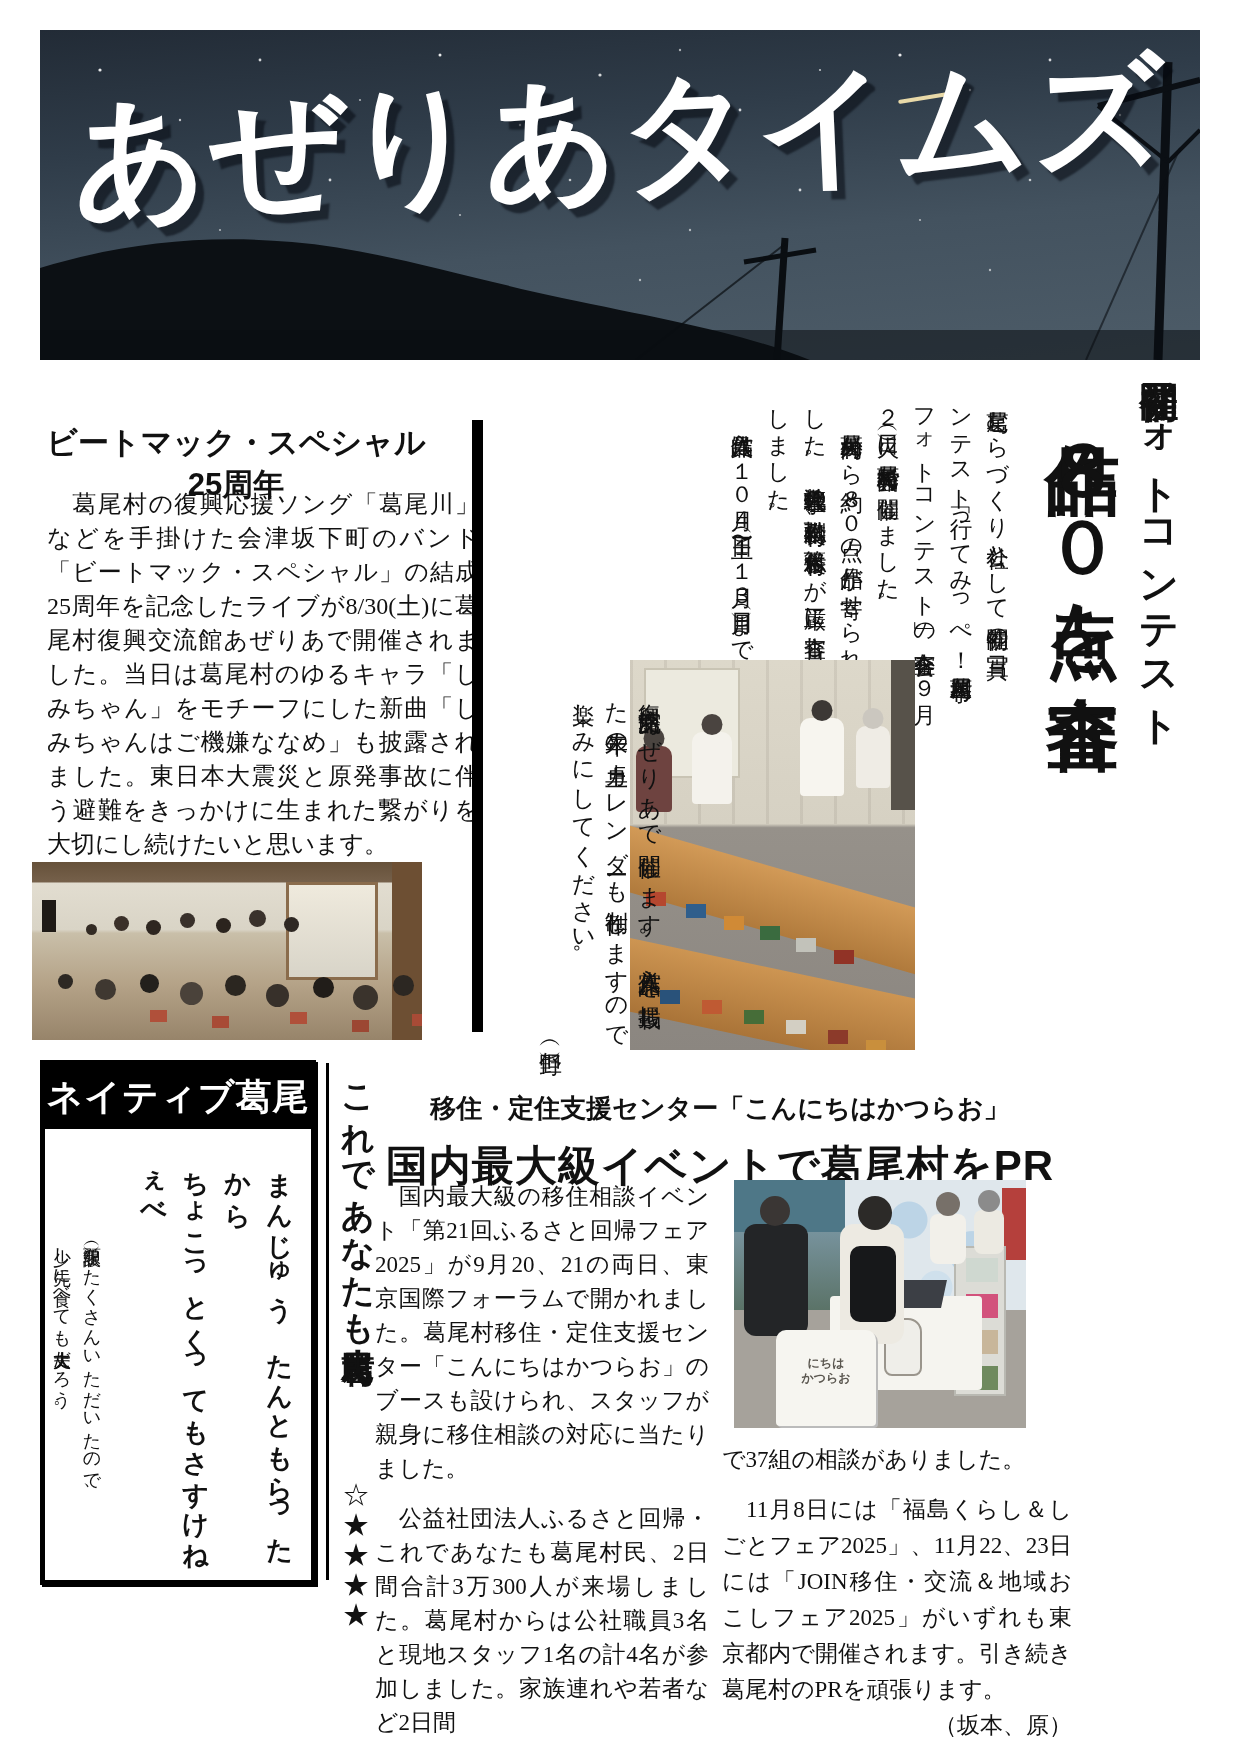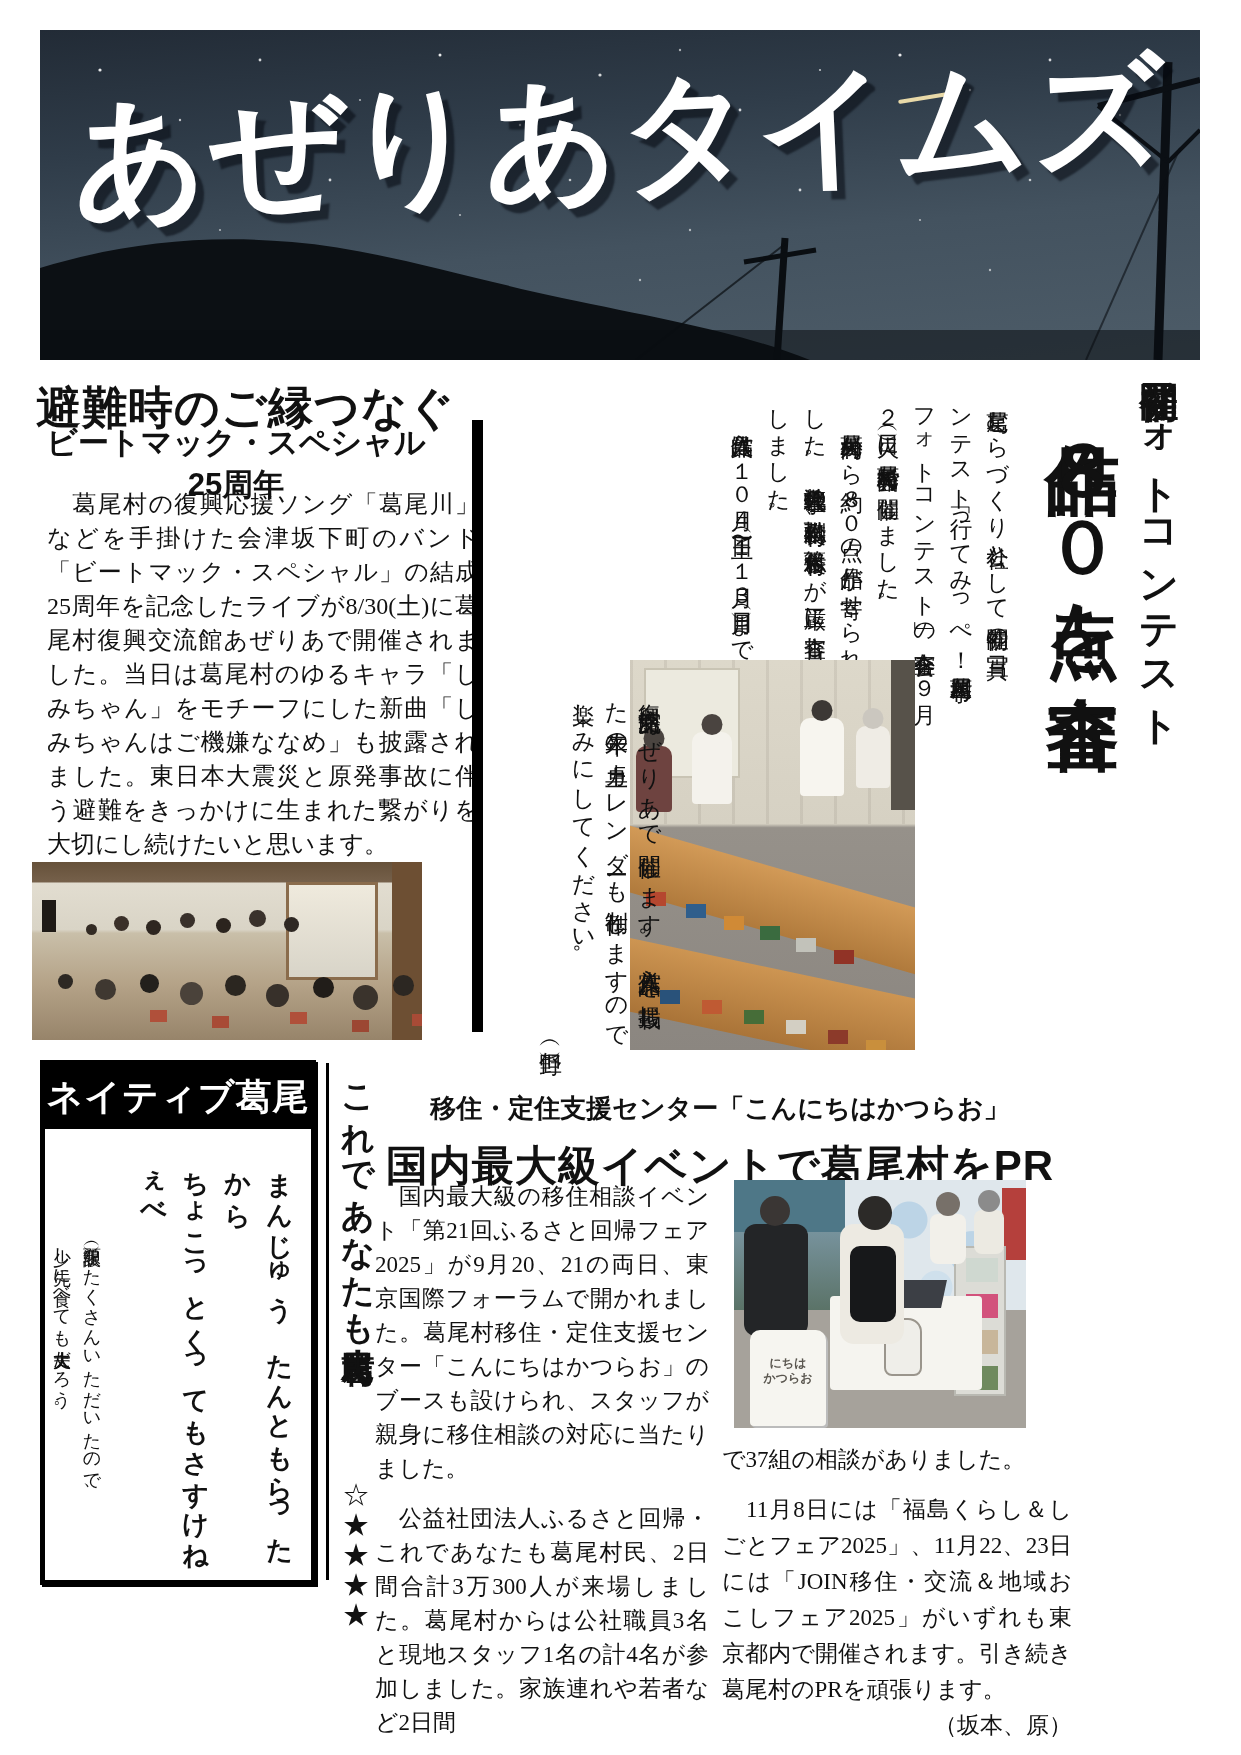--- a/index.html
+++ b/index.html
@@ -139,21 +139,21 @@
     border-radius:14px 14px 8px 8px;background:#efeee9;}
   .p3-person-black{left:10px;top:44px;width:64px;height:112px;background:#232527;border-radius:12px;}
   .p3-head2{left:26px;top:16px;width:30px;height:30px;background:#3a3634;border-radius:50%;}
   .p3-person-white{left:106px;top:44px;width:64px;height:120px;background:#edeae2;border-radius:14px;}
   .p3-head1{left:124px;top:16px;width:34px;height:34px;background:#2c2a28;border-radius:50%;}
   .p3-backpack{left:116px;top:66px;width:46px;height:76px;background:#17181a;border-radius:10px;}
   .p3-staff1{left:196px;top:34px;width:36px;height:50px;background:#f2f0ea;border-radius:8px;}
   .p3-staff1-head{left:202px;top:12px;width:24px;height:24px;background:#777069;border-radius:50%;}
   .p3-staff2{left:240px;top:30px;width:30px;height:44px;background:#eceae2;border-radius:8px;}
   .p3-staff2-head{left:244px;top:10px;width:22px;height:22px;background:#8b8b8b;border-radius:50%;}
-  .p3-chair{left:16px;top:150px;width:76px;height:96px;background:#f6f5f0;
+  .p3-chair{left:42px;top:150px;width:100px;height:96px;background:#f6f5f0;
     border-radius:10px 10px 4px 4px;box-shadow:2px 2px 0 #bbb;}
   .p3-chair span{position:static;display:block;text-align:center;font-size:12px;color:#5a564f;
     margin-top:26px;line-height:15px;}
   .p3-chair span + span{margin-top:0;}
 </style>
 </head>
 <body>
 
 <div id="page">
 
@@ -201,21 +201,20 @@
         <line x1="1058" y1="76" x2="1160" y2="50" stroke-width="6"></line>
         <line x1="1058" y1="76" x2="1128" y2="132" stroke-width="4"></line>
         <line x1="1160" y1="100" x2="1128" y2="132" stroke-width="4"></line>
         <line x1="1046" y1="330" x2="1140" y2="118" stroke-width="2" opacity=".6"></line>
       </g>
       <rect x="0" y="300" width="1160" height="30" fill="#0a0d10" opacity=".55"></rect>
     </svg>
     <div class="mast-title">あぜりあタイムズ</div>
   </div>
 
-  <div class="band-headline">避難時のご縁つなぐ</div>
   <div class="band-subhead">ビートマック・スペシャル25周年</div>
   <div class="band-body serif">　葛尾村の復興応援ソング「葛尾川」などを手掛けた会津坂下町のバンド「ビートマック・スペシャル」の結成25周年を記念したライブが8/30(土)に葛尾村復興交流館あぜりあで開催されました。当日は葛尾村のゆるキャラ「しみちゃん」をモチーフにした新曲「しみちゃんはご機嫌ななめ」も披露されました。東日本大震災と原発事故に伴う避難をきっかけに生まれた繋がりを大切にし続けたいと思います。</div>
 
   <div class="photo photo1">
     <i class="p1-pillar"></i>
     <i class="p1-glassdoor"></i>
     <i class="p1-speaker"></i>
     <i class="p1-band"></i>
     <i class="p1-audience"></i>
     <i class="p1-chairs"></i>

